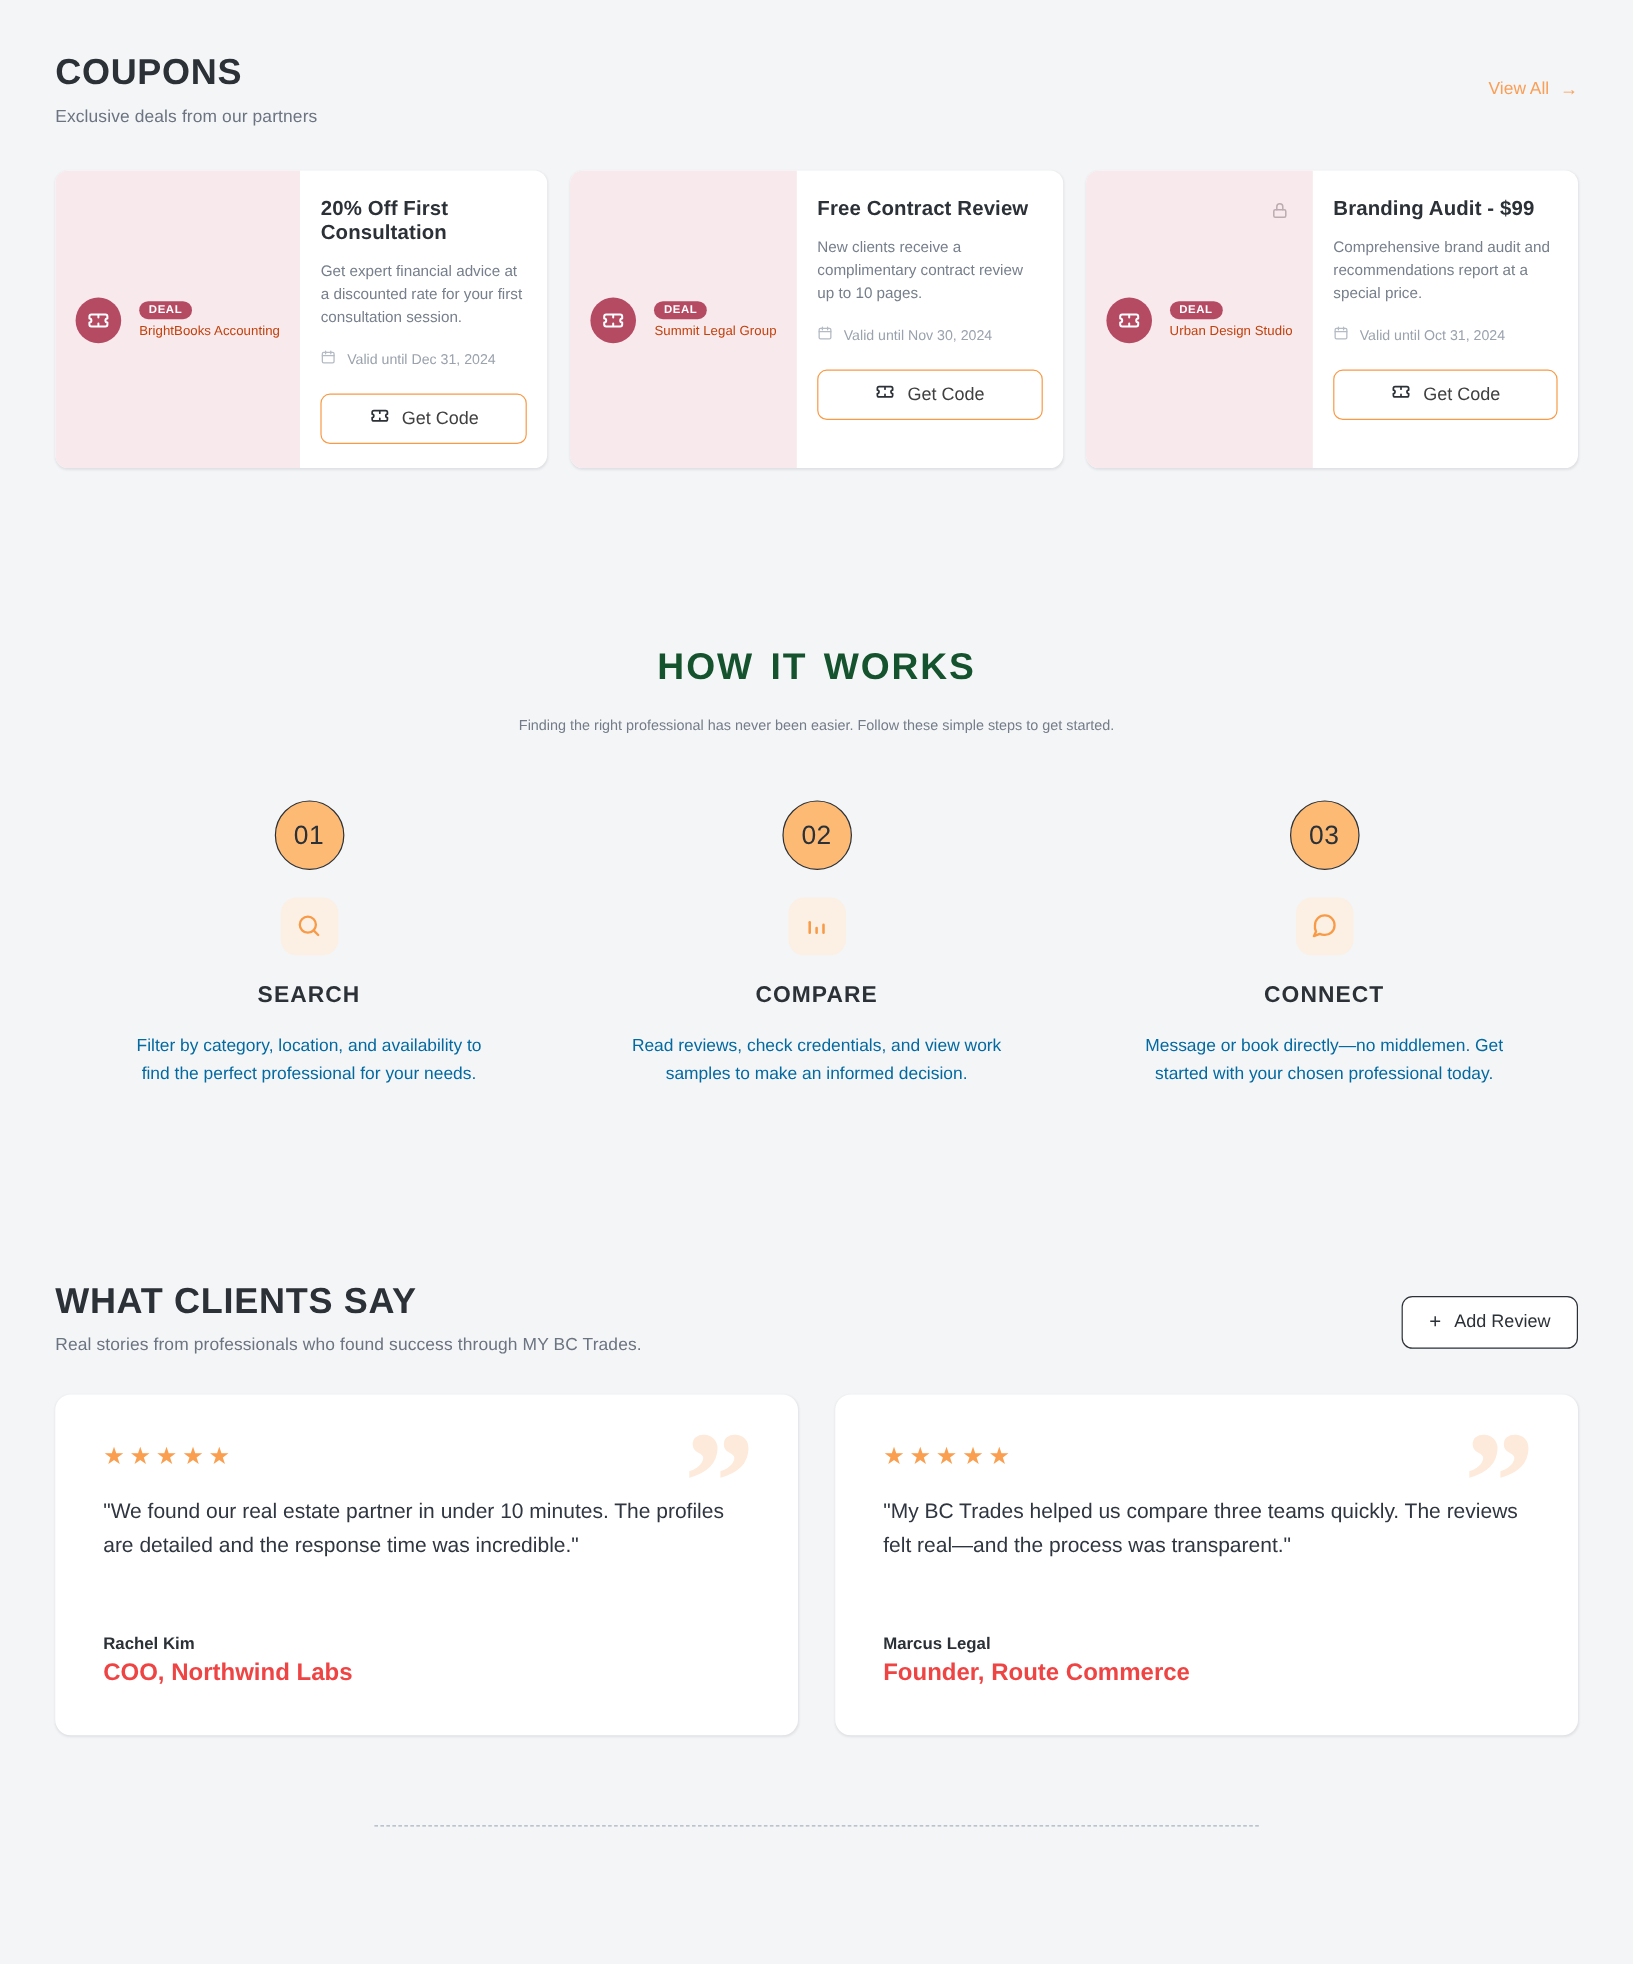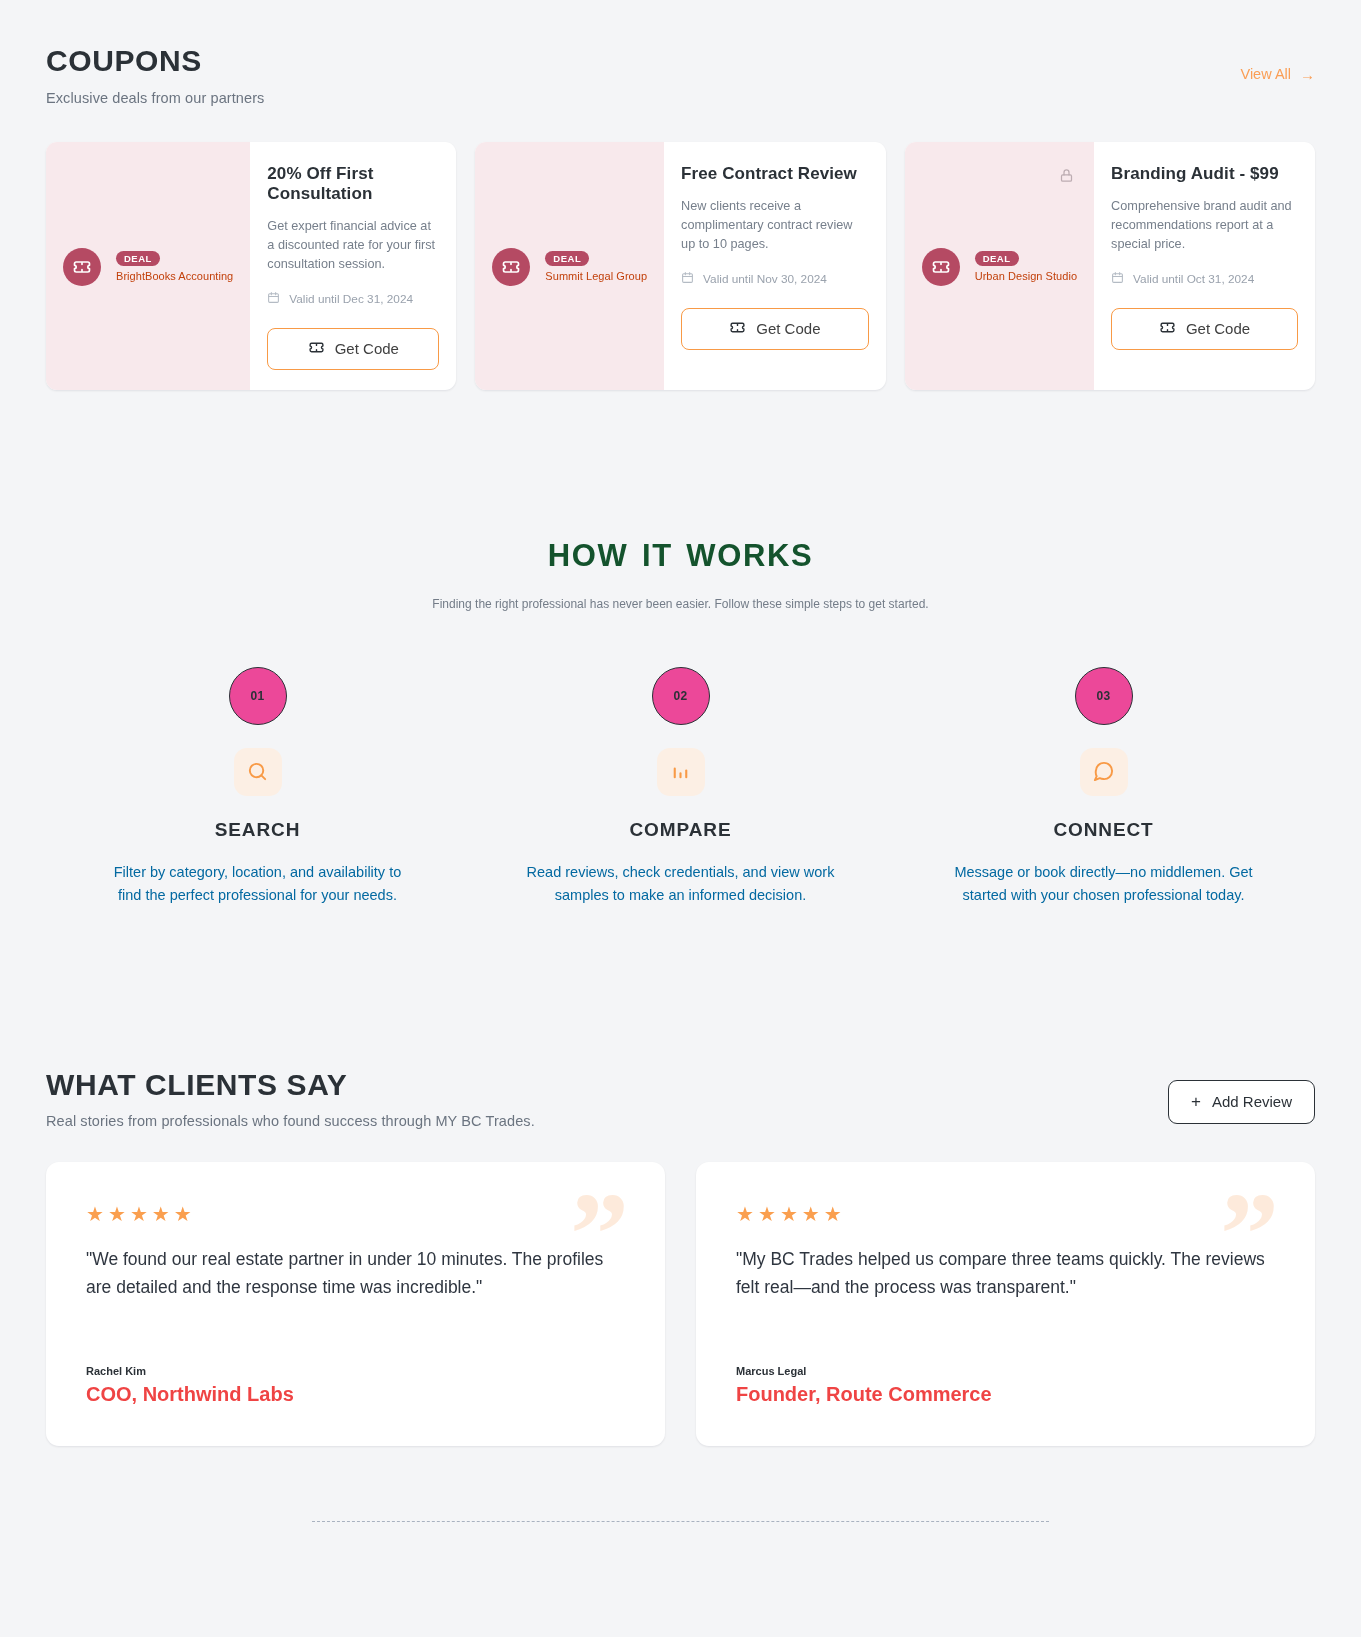--- a/index.html
+++ b/index.html
@@ -169,24 +169,24 @@
     position: relative;
   }
   .step { display: flex; flex-direction: column; align-items: center; position: relative; }
   .step-num {
     width: 58px; height: 58px;
     border: 1.7px solid #2b3137;
     border-radius: 50%;
     display: flex;
     align-items: center;
     justify-content: center;
-    font-size: 12px;
-    font-weight: bold;
+    font-size: 22px;
+    font-weight: normal;
     color: #2b3137;
-    background: #ec4899;
+    background: #fdba74;
     letter-spacing: 0.4px;
   }
   .step-icon {
     margin-top: 23px;
     width: 48px; height: 48px;
     border-radius: 13px;
     background: #fcefe4;
     display: flex;
     align-items: center;
     justify-content: center;
@@ -273,21 +273,21 @@
   .star { color: #fa9f4f; font-size: 20px; line-height: 1; }
   .testi-quote {
     margin-top: 22px;
     font-size: 17.5px;
     line-height: 1.57;
     color: #2f3640;
     position: relative;
     z-index: 2;
   }
   .testi-author { margin-top: auto; padding-top: 30px; position: relative; z-index: 2; }
-  .author-name { font-size: 11px; font-weight: bold; color: #2b3137; }
+  .author-name { font-size: 14px; font-weight: bold; color: #2b3137; }
   .author-role { margin-top: 6px; font-size: 20px; color: #ef4444; font-weight: bold; }
 </style>
 </head>
 <body>
 
 <section class="wrap coupons-section">
 
   <div class="sec-head">
     <div>
       <h2 class="sec-title">COUPONS</h2>

